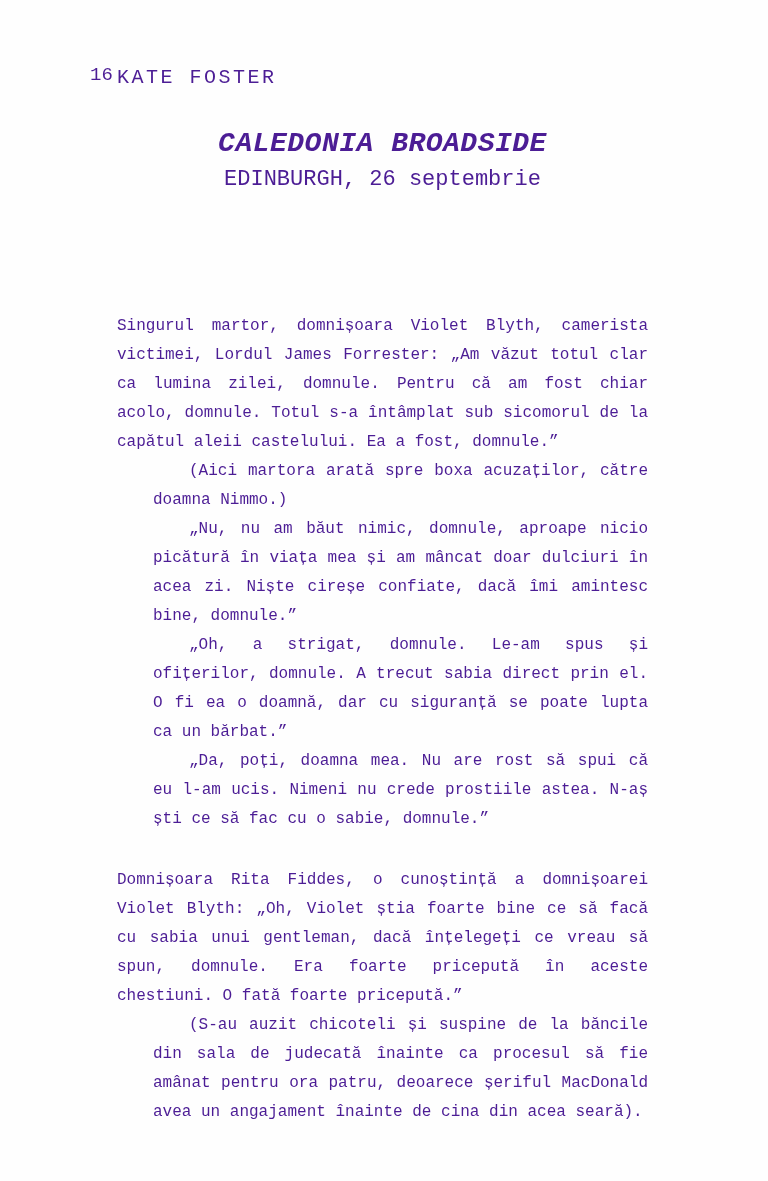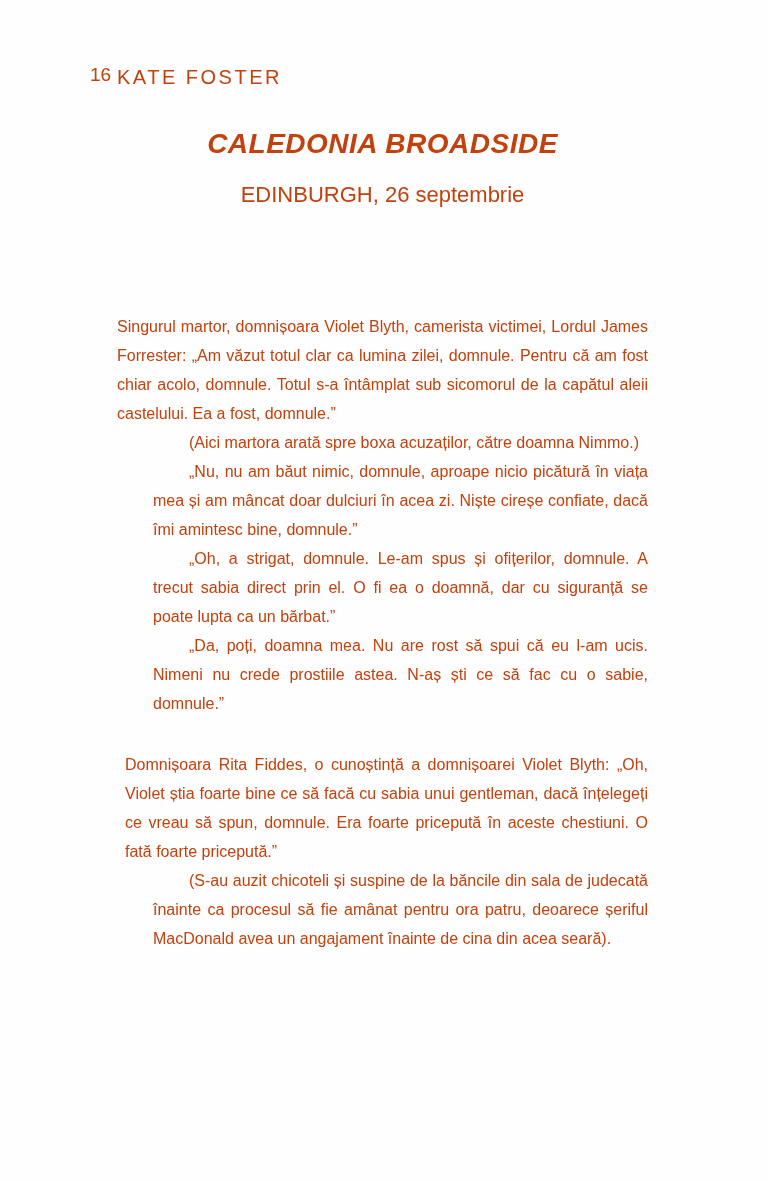--- a/index.html
+++ b/index.html
@@ -5,22 +5,22 @@
   html, body {
     margin: 0;
     padding: 0;
     background: #ffffff;
   }
   .page {
     position: relative;
     width: 768px;
     height: 1181px;
     background: #fefefe;
-    font-family: Liberation Sans, sans-serif;
-    color: #c2410c;
+    font-family: Liberation Mono, monospace;
+    color: #4c1d95;
     overflow: hidden;
   }
   .pagenum {
     position: absolute;
     top: 64px;
     left: 90px;
     font-size: 19px;
   }
   .running-head {
     position: absolute;
@@ -37,21 +37,21 @@
     left: 117px;
     width: 531px;
     text-align: center;
     font-size: 28px;
     font-weight: bold;
     font-style: italic;
     letter-spacing: 0.5px;
   }
   .dateline {
     position: absolute;
-    top: 182px;
+    top: 167px;
     left: 117px;
     width: 531px;
     text-align: center;
     font-size: 22px;
   }
   .heading {
     position: absolute;
     top: 207px;
     left: 117px;
     width: 531px;
@@ -73,21 +73,20 @@
   .body-text p {
     margin: 0;
     padding: 0;
   }
   .body-text p.indent {
     text-indent: 36px;
     margin-left: 36px;
   }
   .body-text p.section-start {
     margin-top: 32px;
-    margin-left: 8px;
   }
 </style>
 </head>
 <body>
 
 <div class="page">
 
   <div class="pagenum">16</div>
 
   <div class="running-head">KATE FOSTER</div>

